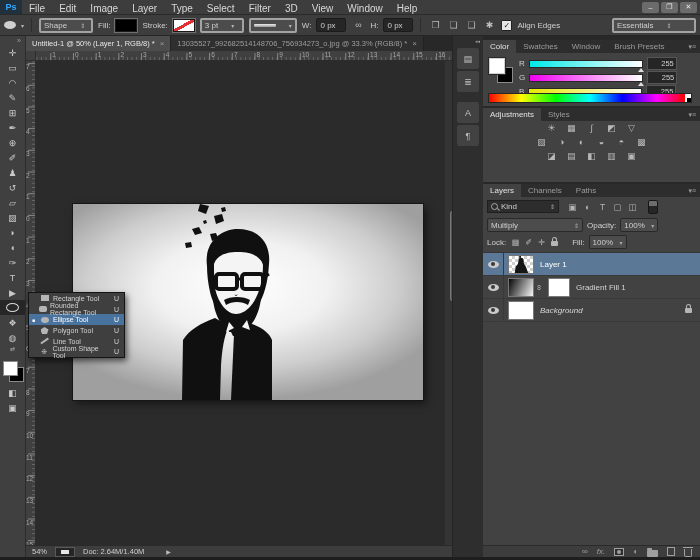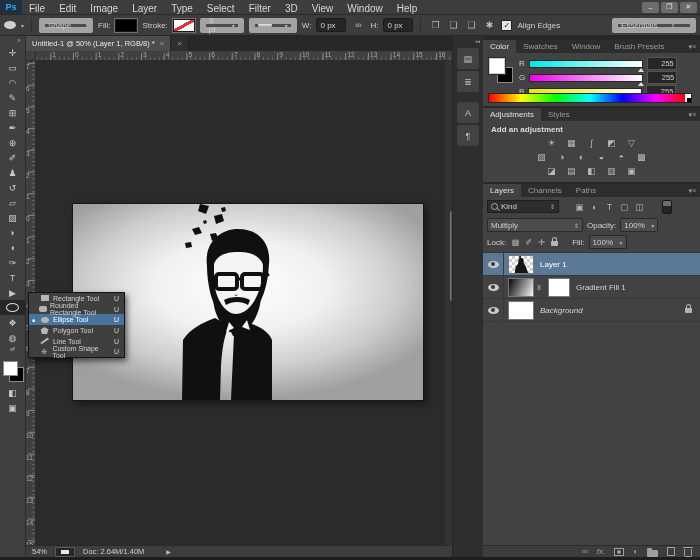--- a/index.html
+++ b/index.html
@@ -9,21 +9,21 @@
   
   #menubar{left:0;top:0;width:700px;height:15px;background:#3d3d3d;display:flex;align-items:center;border-bottom:1px solid #2a2a2a;box-sizing:border-box}
   #ps-logo{width:22px;height:14px;background:#20303c;color:#31a8ff;font-weight:bold;font-size:9px;display:flex;align-items:center;justify-content:center}
   .menu-item{font-size:10px;padding:0 7px;color:#d8d8d8;cursor:default}
   #win-controls{margin-left:auto;display:flex;gap:2px;margin-right:3px}
   .winbtn{width:17px;height:11px;background:#6b6b6b;border-radius:2px;color:#e8e8e8;font-size:7px;display:flex;align-items:center;justify-content:center}
   
   #optionsbar{left:0;top:15px;width:700px;height:21px;background:#3d3d3d;border-bottom:1px solid #262626;box-sizing:border-box;display:flex;align-items:center;gap:5px;padding:0 4px;font-size:8px}
   .vsep{width:1px;height:14px;background:#2d2d2d;margin:0 2px}
   .i-ellipse{width:12px;height:8px;border-radius:50%;background:#cfcfcf;display:inline-block}
-  .combo{display:flex;align-items:center;background:#4c4c4c;border:6px solid #a3a3a3;border-radius:2px;height:15px;padding:0 3px;gap:13px;box-sizing:border-box}
+  .combo{display:flex;align-items:center;background:#4c4c4c;border:2px solid #a3a3a3;border-radius:2px;height:15px;padding:0 3px;gap:13px;box-sizing:border-box}
   .combo .arr{font-size:6px;color:#b5b5b5}
   .field{background:#262626;border:1px solid #1b1b1b;border-radius:2px;height:14px;display:flex;align-items:center;padding:0 3px;box-sizing:border-box;min-width:30px}
   .swatch{width:22px;height:13px;border:1px solid #191919;outline:1px solid #6f6f6f;box-sizing:border-box}
   #fill-swatch{background:#000}
   #stroke-swatch{background:linear-gradient(to bottom right,#fff 42%,#e03030 42%,#e03030 58%,#fff 58%)}
   .line-style{width:34px;height:3px;background:linear-gradient(#eee,#999);border-radius:1px}
   .iconbtn{width:14px;height:14px;display:flex;align-items:center;justify-content:center;color:#bdbdbd;font-size:9px;border-radius:2px}
   .checkbox{width:9px;height:9px;background:#e6e6e6;border:1px solid #202020;color:#222;font-size:8px;line-height:9px;text-align:center;border-radius:1px}
   #workspace-btn{margin-left:auto;width:84px}
   
@@ -100,21 +100,21 @@
   .slider-handle{position:absolute;right:-2px;bottom:-5px;width:0;height:0;border-left:3px solid transparent;border-right:3px solid transparent;border-bottom:4px solid #ddd}
   .slider-val{width:24px;height:11px;background:#262626;border:1px solid #555;font-size:7.5px;display:flex;align-items:center;justify-content:flex-end;padding:0 2px}
   #spectrum{position:absolute;left:5px;right:8px;bottom:3px;height:8px;border:1px solid #262626;
     background:linear-gradient(to right,#ff0000,#ffff00 16%,#00ff00 33%,#00ffff 50%,#0000ff 66%,#ff00ff 83%,#ff0000 97%,#ffffff 97%)}
   #spectrum i{position:absolute;right:0;bottom:0;width:4px;height:4px;background:#000}
   #adj-panel{top:68px;height:74px}
   #adj-heading{font-size:8px;color:#dcdcdc;padding:4px 0 2px 8px;font-weight:bold}
   .adj-row{display:flex;gap:5px;padding:1px 0 1px 0;justify-content:center}
   .adj-ico{width:15px;height:12px;display:flex;align-items:center;justify-content:center;color:#b8b8b8;font-size:9px}
   #layers-panel{top:144px;height:373px}
-  #layers-filter{display:flex;align-items:center;gap:13px;padding:3px 4px;height:13px}
+  #layers-filter{display:flex;align-items:center;gap:6px;padding:3px 4px;height:13px}
   #kind-combo{width:72px;height:13px;background:#2d2d2d;border:1px solid #1f1f1f;display:flex;align-items:center;gap:3px;font-size:8px;padding:0 3px;box-sizing:border-box}
   .i-search{width:5px;height:5px;border:1px solid #a8a8a8;border-radius:50%;position:relative;display:inline-block}
   .i-search::after{content:"";position:absolute;width:3px;height:1px;background:#a8a8a8;transform:rotate(45deg);right:-3px;bottom:-1px}
   .lf-btn{width:15px;height:12px;display:flex;align-items:center;justify-content:center;color:#b5b5b5;font-size:8.5px}
   .i-toggle{width:8px;height:12px;margin-left:2px;border:1px solid #161616;border-radius:2px;background:linear-gradient(#6d6d6d 0 45%,#262626 45%)}
   #blend-row{display:flex;align-items:center;gap:4px;padding:2px 4px;font-size:8px}
   #blend-combo{width:96px}
   .small-combo{display:flex;align-items:center;background:#4c4c4c;border:1px solid #292929;border-radius:2px;height:14px;padding:0 3px;gap:3px;box-sizing:border-box}
   #lock-row{display:flex;align-items:center;gap:4px;padding:1px 4px 3px;font-size:8px}
   .lock-ico{color:#b5b5b5;font-size:8px;display:flex;align-items:center;justify-content:center;width:11px}
@@ -203,20 +203,21 @@
       <span class="arr">⇕</span>
     </div>
   </div>
 
   <div id="tabbar" class="abs">
       <div class="doc-tab active">
         <span class="tab-label">Untitled-1 @ 50% (Layer 1, RGB/8) *</span>
         <span class="tab-close">×</span>
       </div>
       <div class="doc-tab">
+        <span class="tab-label">13035527_992682514148706_756934273_o.jpg @ 33.3% (RGB/8) *</span>
         <span class="tab-close">×</span>
       </div>
     </div>
 
   <div id="toolbar" class="abs">
     <span id="toolbar-collapse">»</span>
     <div id="tool-list">
         <div class="tool">
           <span>✛</span>
         </div>
@@ -494,21 +495,20 @@
           </div>
       </div>
     </section>
 
     <section id="adj-panel" class="panel">
       <div class="tabstrip" id="adj-tabs">
           <div class="ptab active">Adjustments</div>
           <div class="ptab">Styles</div>
           <span class="pmenu">▾≡</span>
         </div>
-      <div id="adj-heading">Add an adjustment</div>
       <div id="adj-rows">
           <div class="adj-row">
             <span class="adj-ico">☀</span>
             <span class="adj-ico">▦</span>
             <span class="adj-ico">∫</span>
             <span class="adj-ico">◩</span>
             <span class="adj-ico">▽</span>
           </div>
           <div class="adj-row">
             <span class="adj-ico">▧</span>

